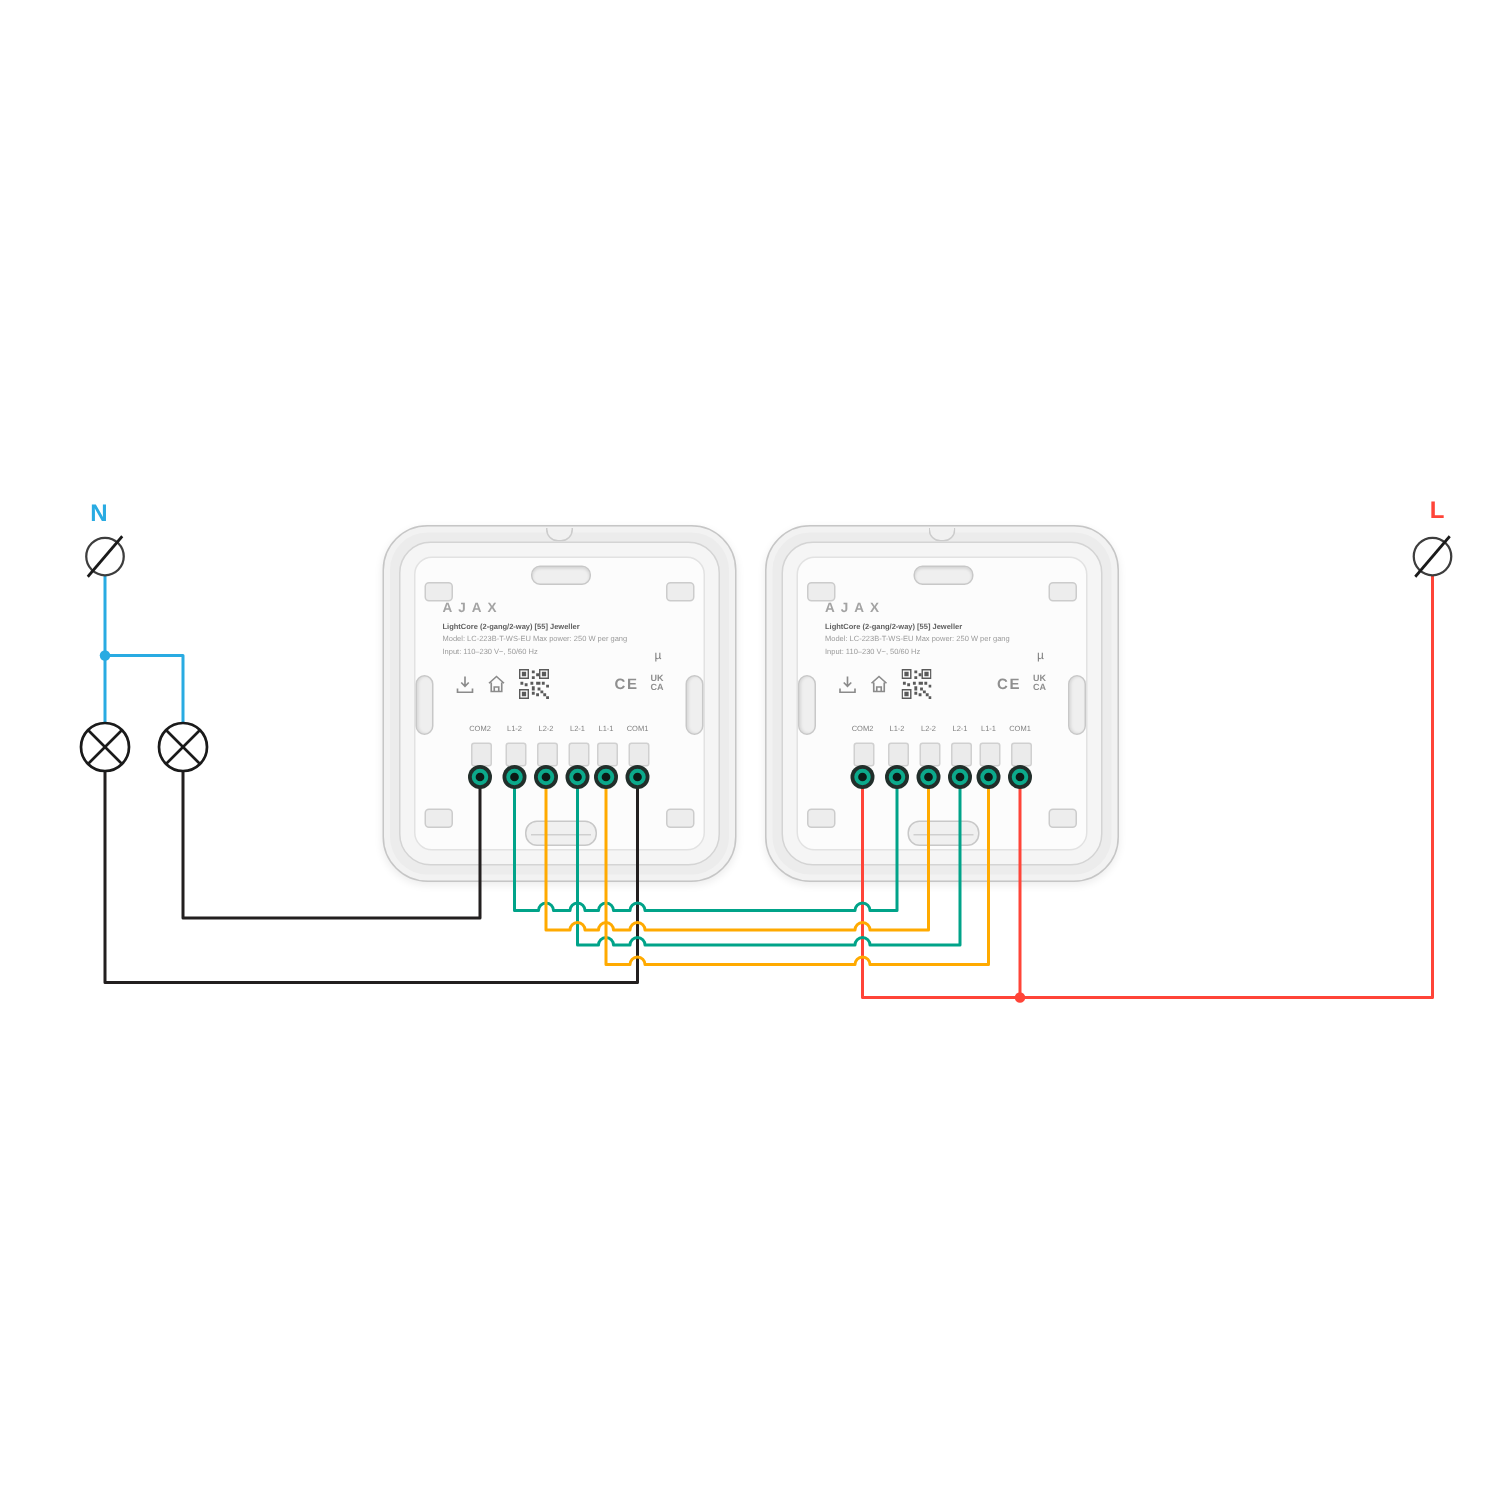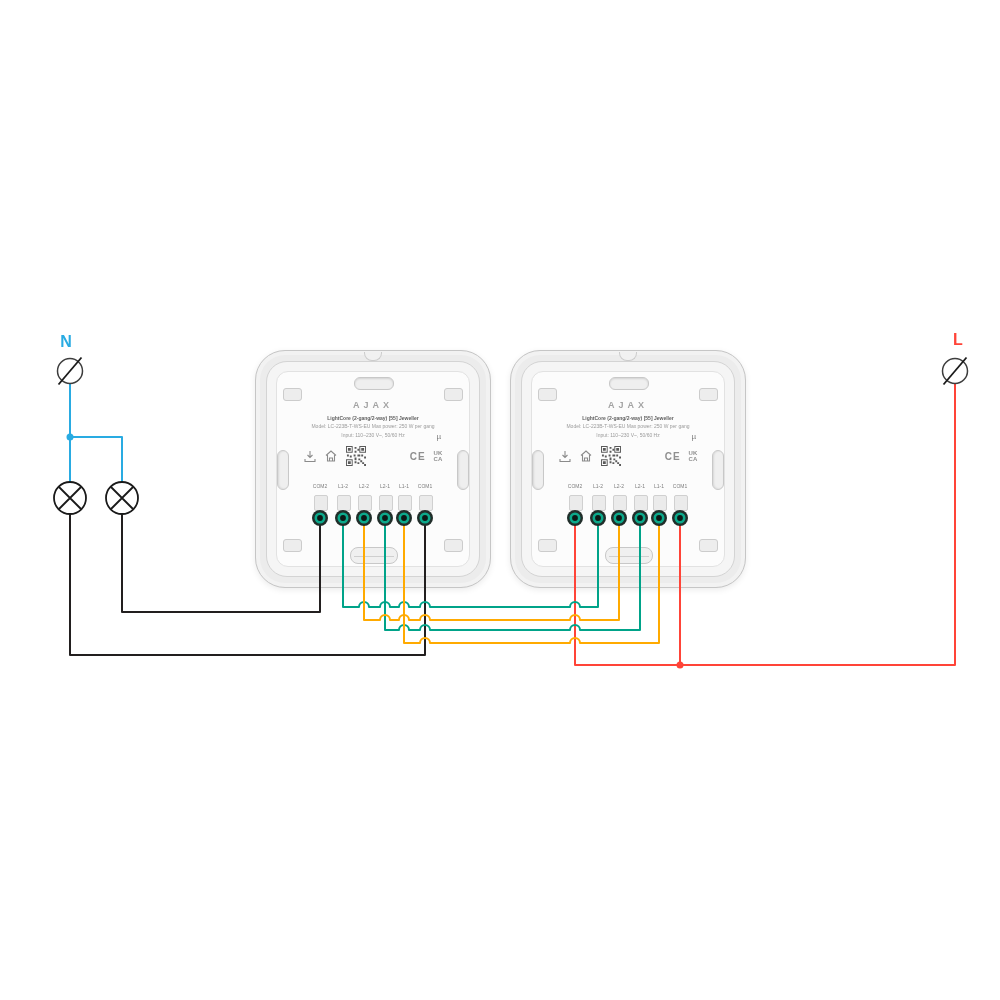--- a/index.html
+++ b/index.html
@@ -22,21 +22,21 @@
             background:#efefef;border:1px solid #c8c8c8;box-shadow:inset 0 1px 2px rgba(0,0,0,.12);}
   .slot-corner{position:absolute;width:17px;height:11px;border-radius:3px;background:#ededed;border:1px solid #cccccc;}
   .sc-tl{top:38px;left:28px;} .sc-tr{top:38px;right:28px;} .sc-bl{bottom:36px;left:28px;} .sc-br{bottom:36px;right:28px;}
   .slot-side{position:absolute;top:50%;width:10px;height:38px;margin-top:-19px;border-radius:6px;
              background:#efefef;border:1px solid #c8c8c8;box-shadow:inset 1px 0 2px rgba(0,0,0,.10);}
   .ss-l{left:22px;} .ss-r{right:22px;}
   .slot-bottom{position:absolute;bottom:24px;left:50%;width:46px;height:15px;margin-left:-23px;border-radius:8px;
                background:#f0f0f0;border:1px solid #c8c8c8;}
   .slot-bottom::after{content:"";position:absolute;left:3px;right:3px;top:50%;height:1px;background:#cfcfcf;}
 
-  .module{position:absolute;left:50%;top:50px;width:156px;margin-left:-78px;text-align:center;}
+  .module{position:absolute;left:50%;top:50px;width:156px;margin-left:-78px;text-align:left;}
   .ajax{font-size:9px;letter-spacing:4px;color:#a3a3a3;font-weight:700;}
   .dev-name{margin-top:5px;font-size:5px;font-weight:700;color:#5f5f5f;}
   .dev-spec{margin-top:2px;font-size:5px;color:#9b9b9b;line-height:1.3;}
   .icons{position:relative;margin-top:7px;display:flex;align-items:center;justify-content:center;gap:8px;height:22px;}
   .ce{font-size:10px;color:#8f8f8f;font-weight:600;letter-spacing:1px;padding-left:36px;}
   .ukca{font-size:6px;line-height:1.05;color:#8f8f8f;font-weight:700;}
   .mu{position:absolute;right:10px;top:-13px;font-size:8px;color:#7d7d7d;}
 
   .t-label{position:absolute;top:133px;width:30px;margin-left:-15px;text-align:center;font-size:5px;color:#7f7f7f;}
   .t-screw{position:absolute;top:145px;width:12px;height:14px;margin-left:-6px;border-radius:2px;

